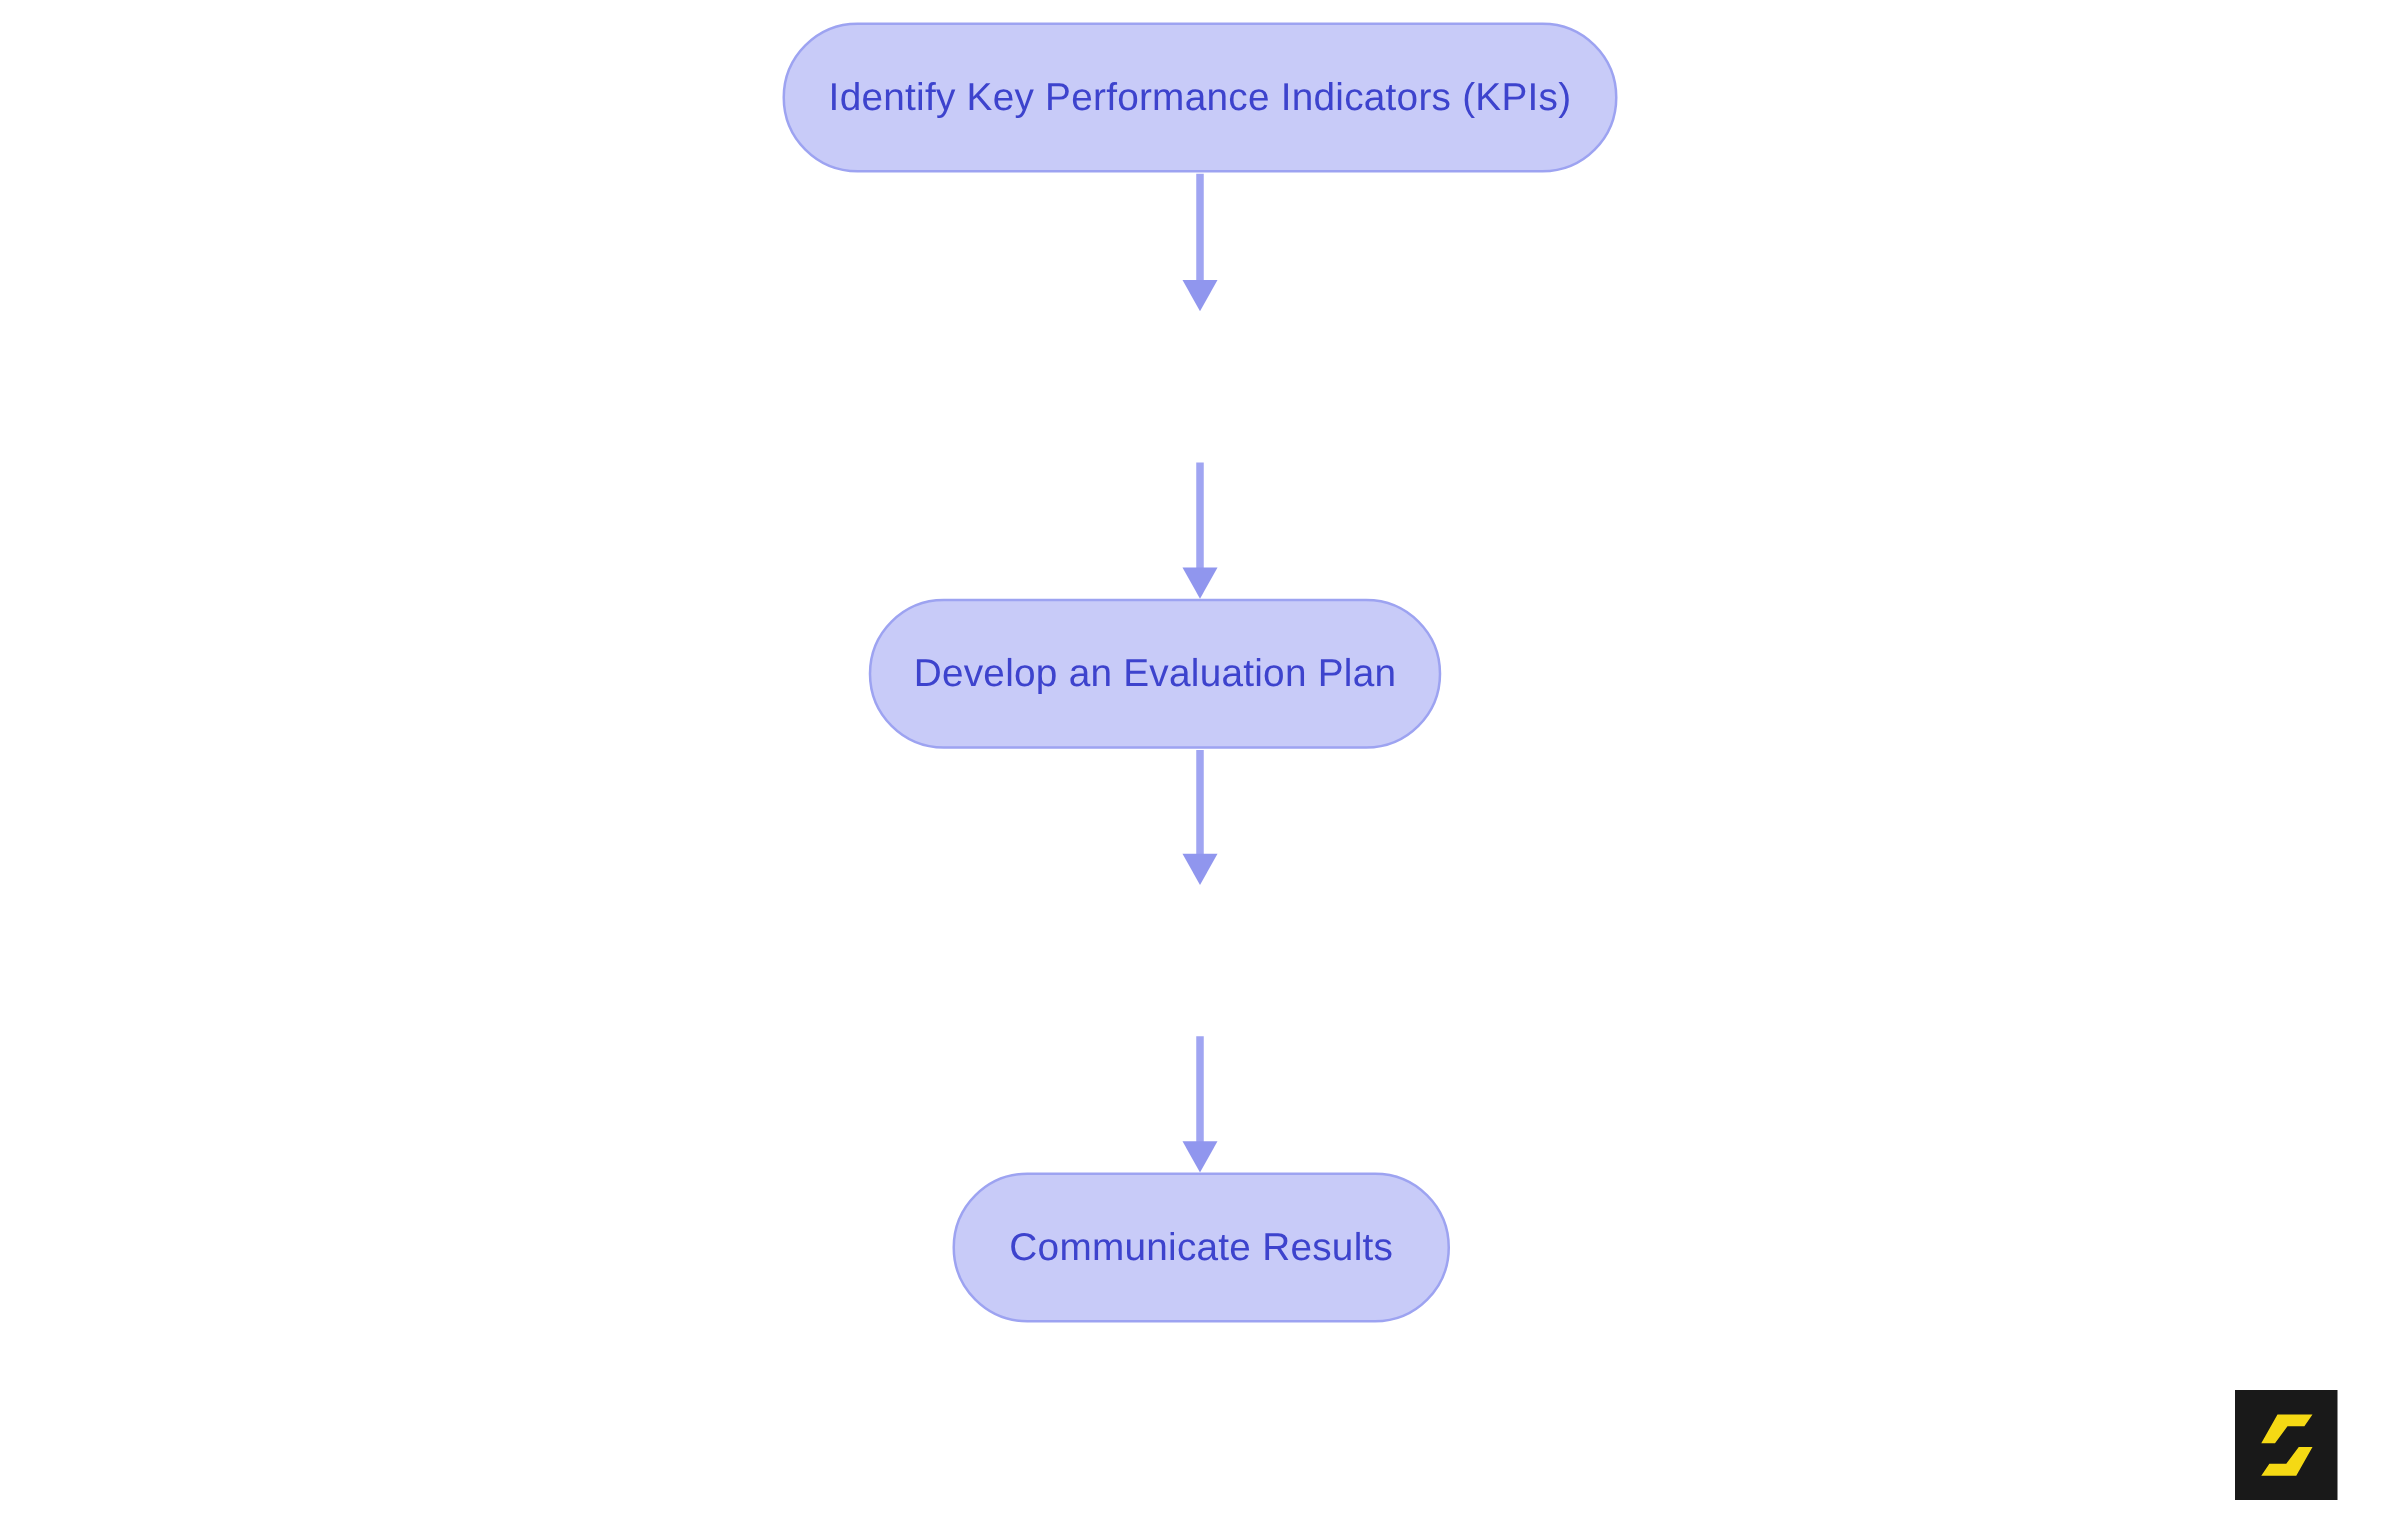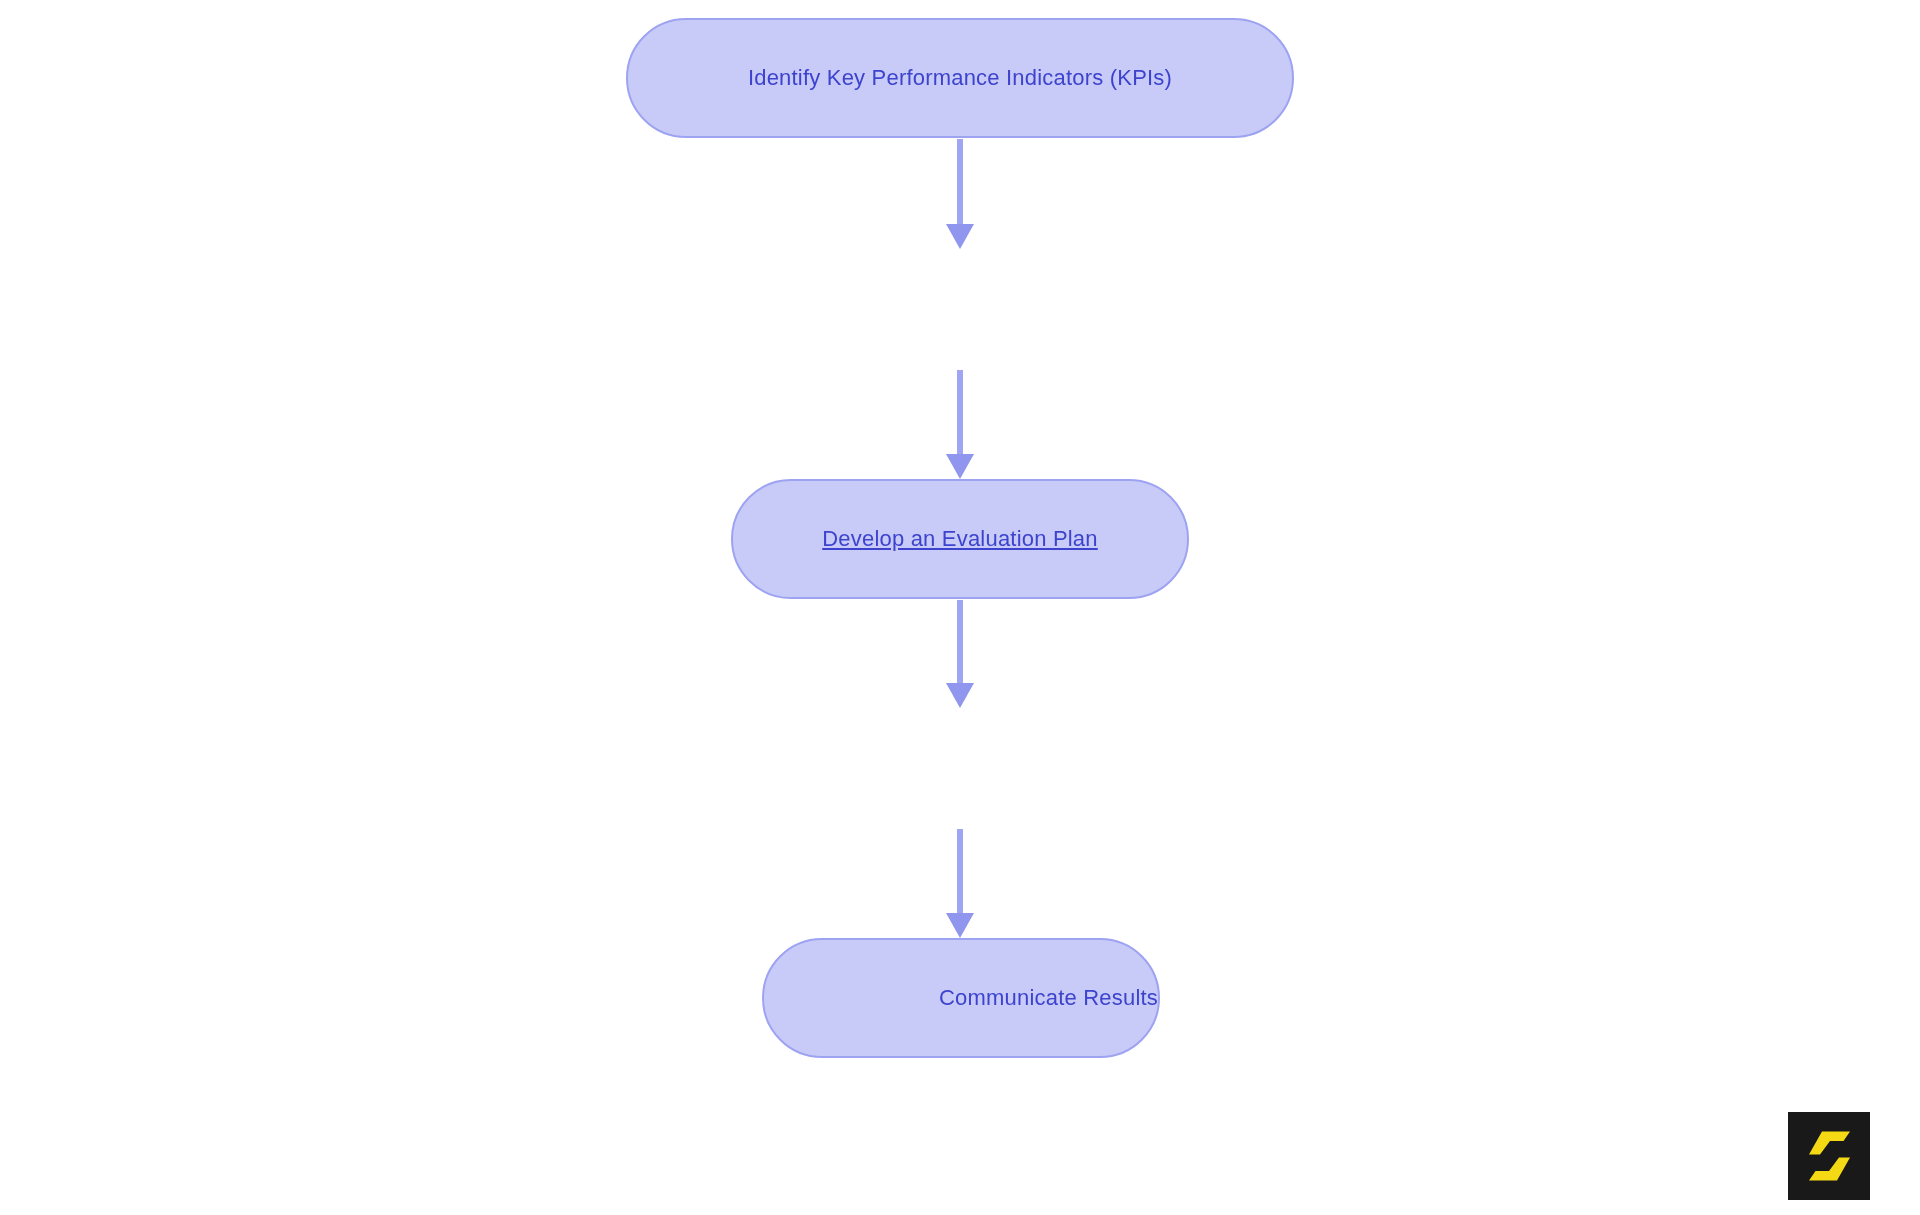--- a/index.html
+++ b/index.html
@@ -26,21 +26,21 @@
     height: 1215px;
     background: var(--canvas-bg);
   }
   .flow-node {
     position: absolute;
     height: 120px;
     border: 2px solid var(--node-border);
     border-radius: 60px;
     background: var(--node-fill);
     color: var(--node-text);
-    font-size: 22px;
+    font-size: 31px;
     font-weight: 500;
     letter-spacing: 0.2px;
     display: flex;
     align-items: center;
     justify-content: center;
     text-align: center;
     white-space: nowrap;
   }
   .arrow {
     position: absolute;
@@ -90,36 +90,36 @@
     <div class="shaft" style="height:87px;"></div>
     <div class="head"></div>
   </div>
 
 
   <div class="arrow" style="top:370px; height:109px;">
     <div class="shaft" style="height:86px;"></div>
     <div class="head"></div>
   </div>
 
-  <div class="flow-node" style="left:731px; top:479px; width:458px;text-decoration:underline;">
+  <div class="flow-node" style="left:695px; top:479px; width:458px;">
     <span>Develop an Evaluation Plan</span>
   </div>
 
   <div class="arrow" style="top:600px; height:108px;">
     <div class="shaft" style="height:85px;"></div>
     <div class="head"></div>
   </div>
 
 
   <div class="arrow" style="top:829px; height:109px;">
     <div class="shaft" style="height:86px;"></div>
     <div class="head"></div>
   </div>
 
-  <div class="flow-node" style="left:762px; top:938px; width:398px;justify-content:flex-end;">
+  <div class="flow-node" style="left:762px; top:938px; width:398px;">
     <span>Communicate Results</span>
   </div>
 
   <div class="logo-badge">
     <svg width="50" height="56" viewBox="0 0 100 110" aria-hidden="true">
       <polygon points="36,6 92,6 79,25 52,25 32,52 10,52" fill="var(--logo-fg)"></polygon>
       <polygon points="66,104 10,104 23,85 50,85 70,58 92,58" fill="var(--logo-fg)"></polygon>
     </svg>
   </div>
 

